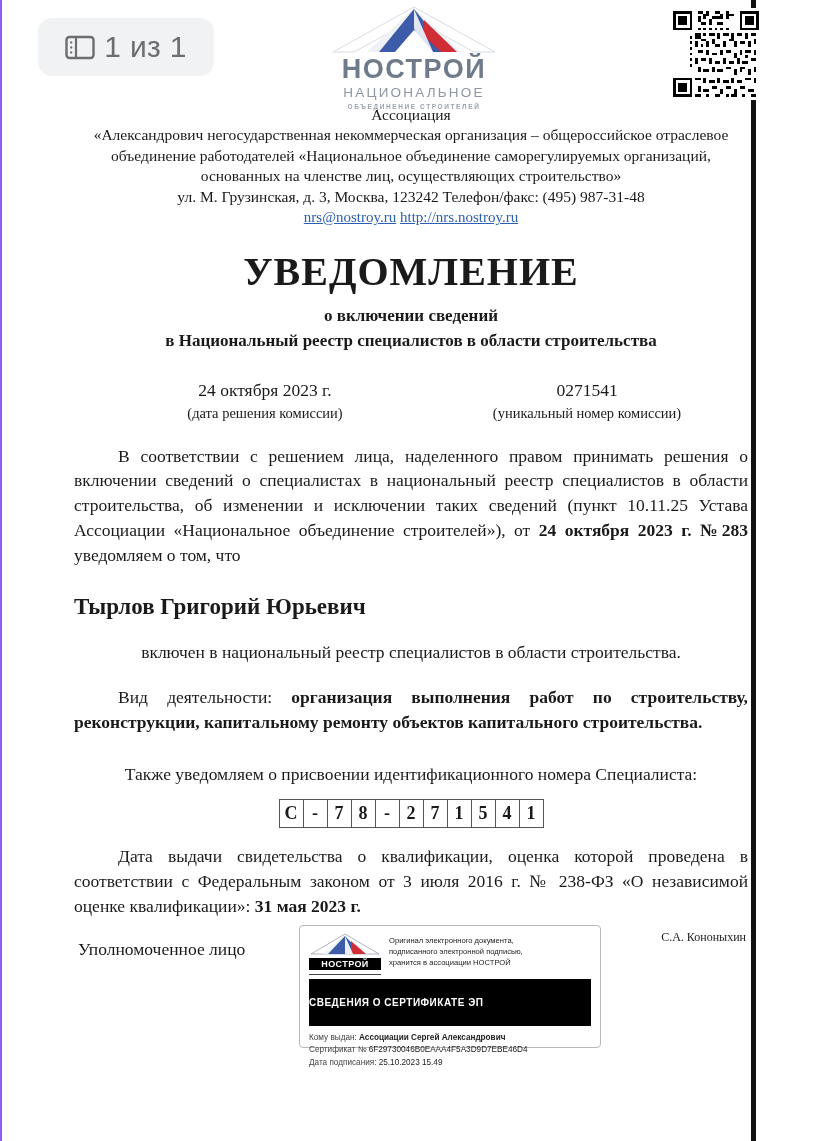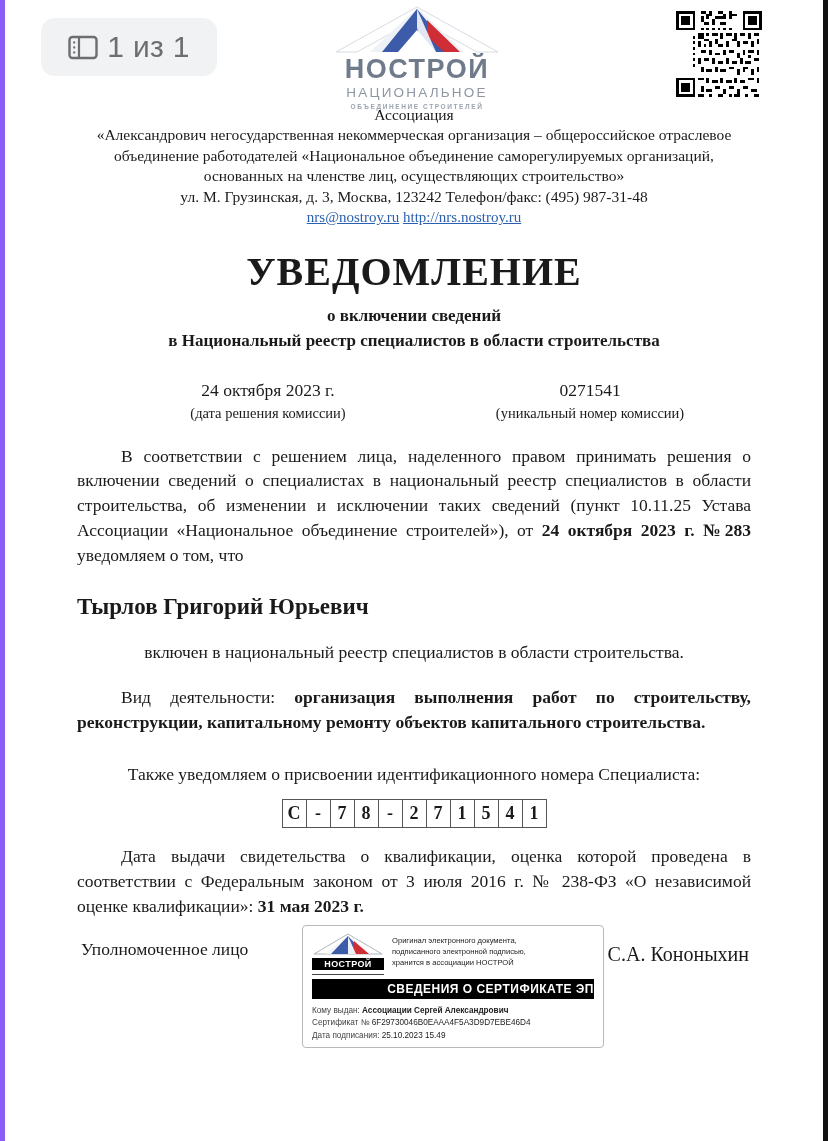--- a/index.html
+++ b/index.html
@@ -10,25 +10,25 @@
   body {
     width: 828px;
     height: 1141px;
     font-family: "Liberation Serif", "DejaVu Serif", serif;
     color: #1a1a1a;
     position: relative;
     overflow: hidden;
   }
   #page {
     position: relative;
-    width: 828px;
+    width: 756px;
     height: 1141px;
     background: #ffffff;
     box-sizing: border-box;
-    border-left: 5px solid #8b5cf6;
+    border-left: 2px solid #8b5cf6;
     border-right: 5px solid #111;
   }
 
   
   .topbar {
     position: absolute;
     left: 0; top: 0;
     width: 818px;
     height: 105px;
   }
@@ -213,22 +213,22 @@
   }
   .sign-left {
     position: absolute;
     left: 76px;
     top: 14px;
     font-size: 17.5px;
   }
   .sign-right {
     position: absolute;
     right: 74px;
-    top: 18px;
-    font-size: 20px;
+    top: 5px;
+    font-size: 12px;
   }
 
   .stamp {
     position: absolute;
     left: 297px;
     top: 0;
     width: 302px;
     height: 123px;
     border: 1px solid #b9b9b9;
     border-radius: 4px;
@@ -263,25 +263,25 @@
   }
   .stamp-desc {
     font-size: 7.6px;
     line-height: 1.45;
     color: #1a1a1a;
     padding-top: 2px;
   }
   .stamp-banner {
     background: #000;
     color: #fff;
-    text-align: right;
-    font-size: 12px;
+    text-align: left;
+    font-size: 10px;
     font-weight: bold;
     letter-spacing: 0.5px;
-    padding: 3px 0;
+    padding: 18px 0;
     margin-top: 4px;
   }
   .stamp-fields {
     margin-top: 6px;
     font-size: 8.2px;
     line-height: 1.5;
     color: #222;
   }
   .stamp-fields .k { color: #444; }
   .stamp-fields .v-strong { font-weight: bold; }

